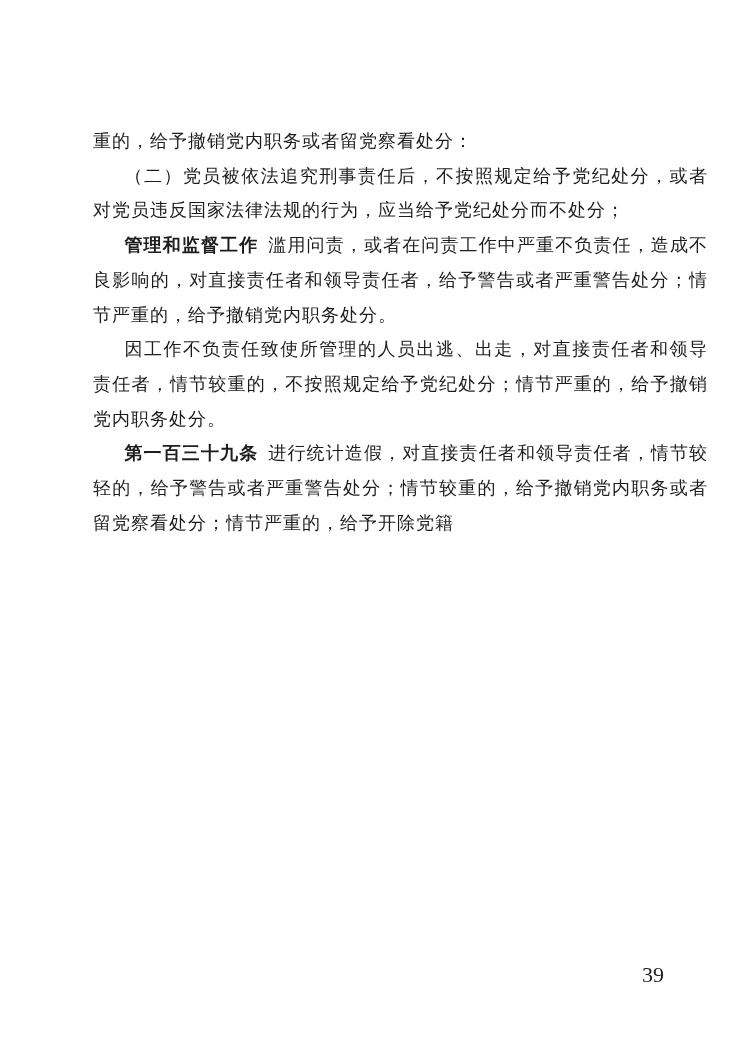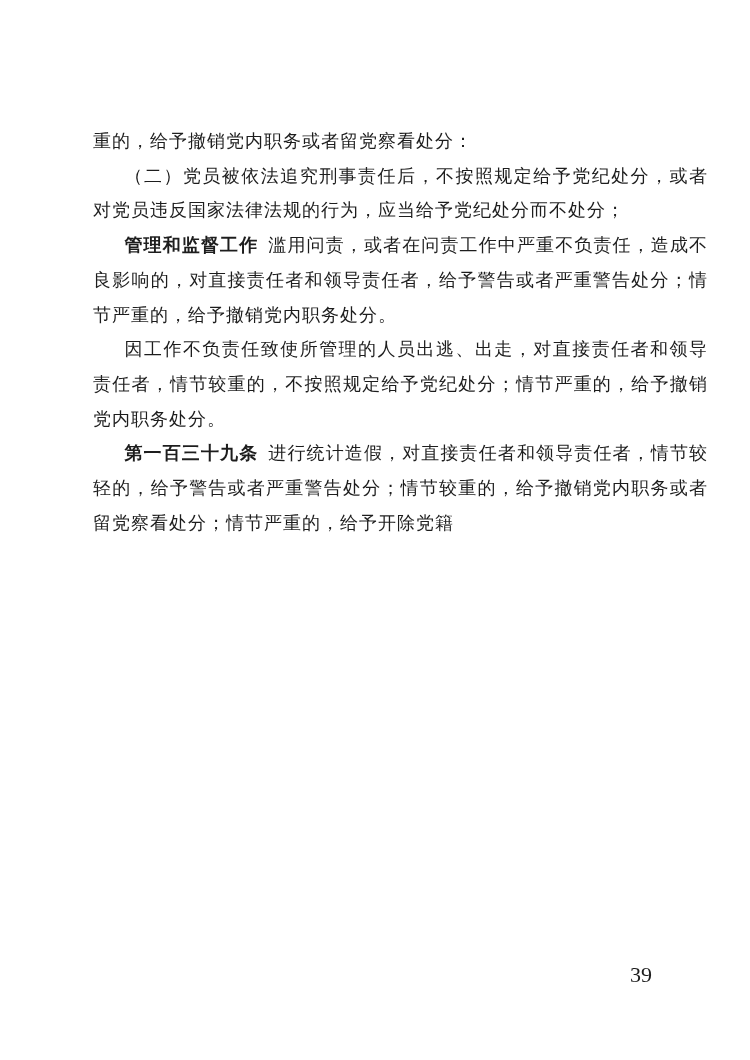--- a/index.html
+++ b/index.html
@@ -36,21 +36,21 @@
   }
   .lead {
     font-weight: bold;
     margin-right: 0.55em;
   }
   .page-number {
     position: absolute;
     left: 618px;
     top: 962px;
     width: 46px;
-    text-align: center;
+    text-align: right;
     color: #1d1d1d;
     font-size: 22px;
     line-height: 26px;
   }
 </style>
 </head>
 <body>
 
 <div class="page">
   <main class="doc-body">

